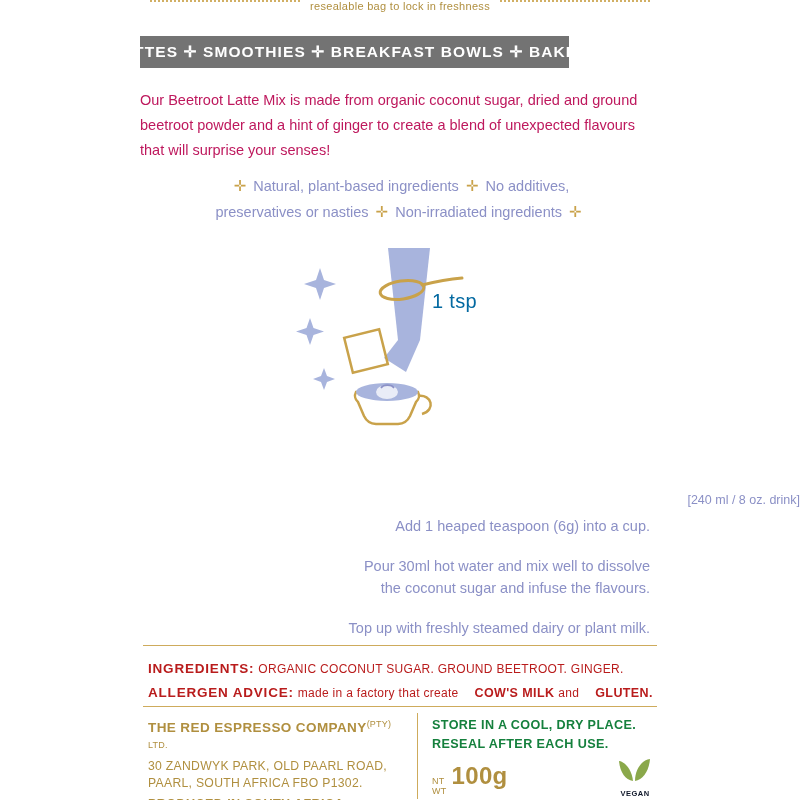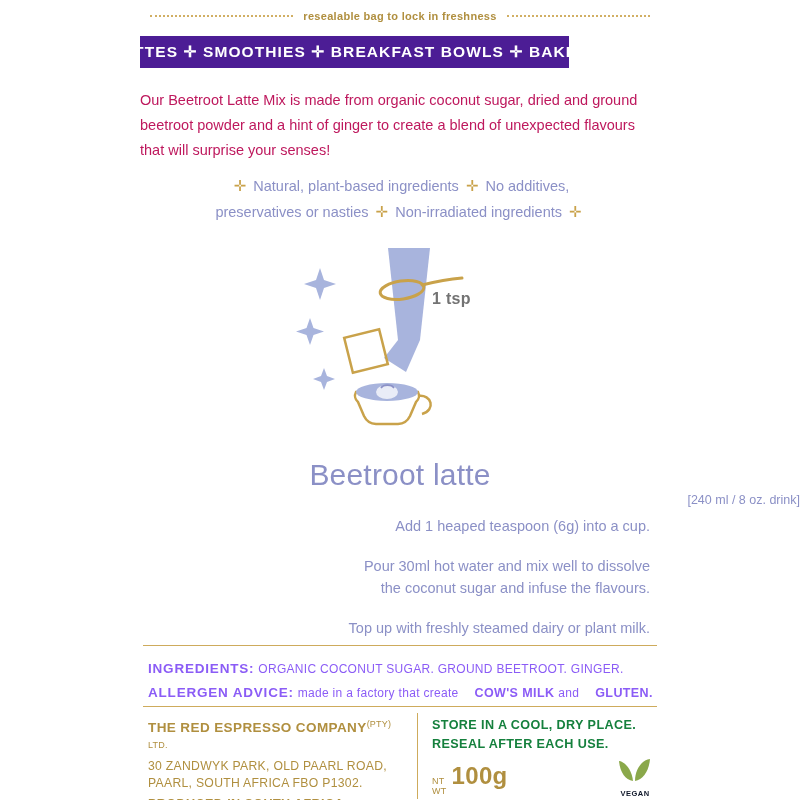--- a/index.html
+++ b/index.html
@@ -18,28 +18,26 @@
   .page {
     width: 800px;
     height: 800px;
     position: relative;
     box-sizing: border-box;
   }
 
   
   .top-strip {
     position: absolute;
-    top: 6px;
+    top: 0;
     left: 0;
     width: 800px;
     height: 20px;
     display: flex;
-    align-items: center;
     justify-content: center;
-    font-weight: bold;
   }
   .dot-line {
     flex: 1 1 auto;
     height: 0;
     border-top: 2px dotted #c9a24a;
     margin: 0 10px;
     opacity: .85;
   }
   .dot-line.left { margin-left: 150px; }
   .dot-line.right { margin-right: 150px; }
@@ -51,21 +49,21 @@
     font-family: "Liberation Sans", sans-serif;
   }
 
   
   .banner {
     position: absolute;
     top: 36px;
     left: 140px;
     width: 429px;
     height: 32px;
-    background: #4c1d95;
+    background: #737373;
     display: flex;
     align-items: center;
     justify-content: center;
   }
   .banner-text {
     color: #ffffff;
     font-size: 15.5px;
     letter-spacing: 1.1px;
     font-weight: bold;
     white-space: nowrap;
@@ -106,23 +104,23 @@
     position: absolute;
     top: 240px;
     left: 280px;
     width: 250px;
     height: 200px;
   }
   .tsp-label {
     position: absolute;
     left: 152px;
     top: 50px;
-    font-size: 16px;
-    color: #737373;
-    font-weight: bold;
+    font-size: 20px;
+    color: #0369a1;
+    font-weight: normal;
     letter-spacing: .3px;
   }
 
   
   .product-name {
     position: absolute;
     top: 458px;
     left: 0;
     width: 800px;
     text-align: center;
@@ -171,21 +169,21 @@
     border-left: 1.5px solid #c9a24a;
     opacity: .9;
   }
 
   
   .ing-block {
     position: absolute;
     top: 657px;
     left: 148px;
     width: 510px;
-    color: #8b5cf6;
+    color: #b91c1c;
     font-size: 13.5px;
     line-height: 24px;
     letter-spacing: .2px;
   }
   .label-caps {
     font-weight: bold;
     letter-spacing: .8px;
   }
   .caps-sm {
     font-size: 12px;
@@ -326,21 +324,20 @@
         <path d="M76 152 h62 a8 8 0 0 1 -2 10 l-6 14 a14 14 0 0 1 -12 8 h-22 a14 14 0 0 1 -12 -8 l-6 -14 a8 8 0 0 1 -2 -10 z" fill="none" stroke="#c9a24a" stroke-width="2.5"></path>
         <path d="M138 156 c14 -2 18 14 4 18" fill="none" stroke="#c9a24a" stroke-width="2.5"></path>
         <ellipse cx="107" cy="152" rx="31" ry="9" fill="#a8b4dd"></ellipse>
         <path d="M96 152 a11 7 0 0 1 22 0 a11 7 0 0 1 -22 0" fill="#ffffff" opacity=".75"></path>
         <path d="M101 148 a7 4.5 0 0 1 13 0" fill="none" stroke="#8b90c6" stroke-width="1.6"></path>
       </g>
     </svg>
     <div class="tsp-label">1 tsp</div>
   </div>
 
-  <div class="product-name">Beetroot latte</div>
   <div class="serving">[240 ml / 8 oz. drink]</div>
 
   <div class="instructions">
     <p>Add 1 heaped teaspoon (6g) into a cup.</p>
     <p>
       <span>Pour 30ml hot water and mix well to dissolve</span><br>
       <span>the coconut sugar and infuse the flavours.</span>
     </p>
     <p>Top up with freshly steamed dairy or plant milk.</p>
   </div>

